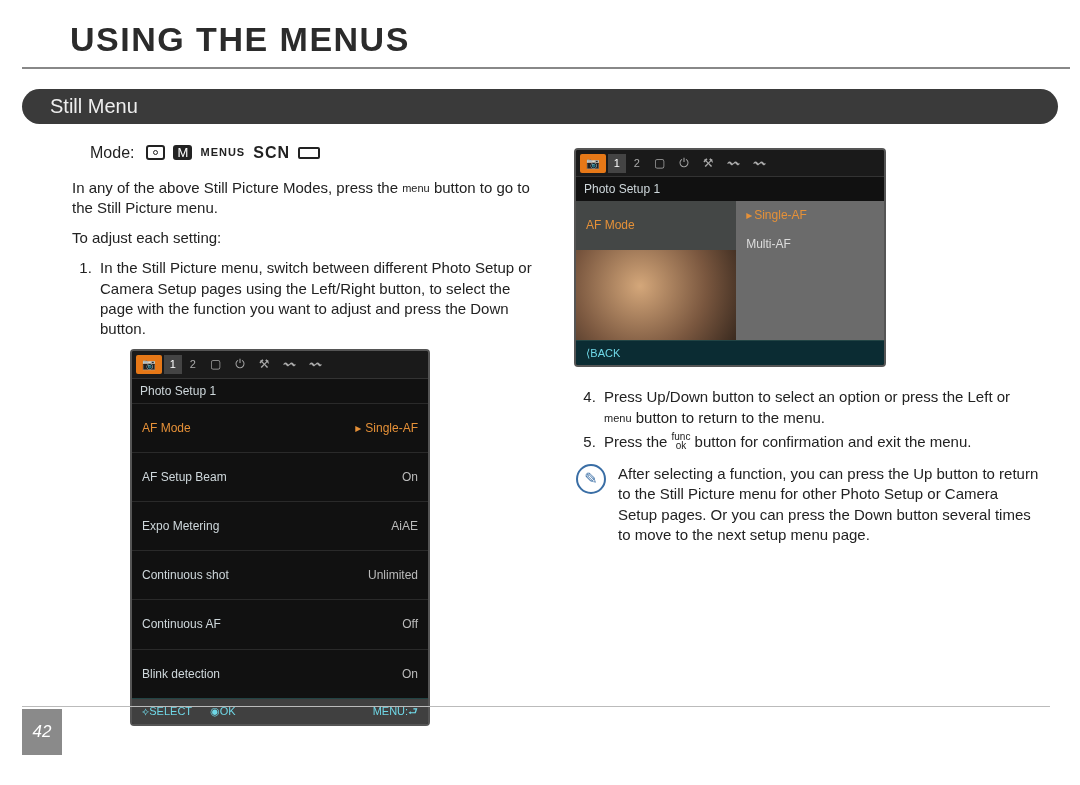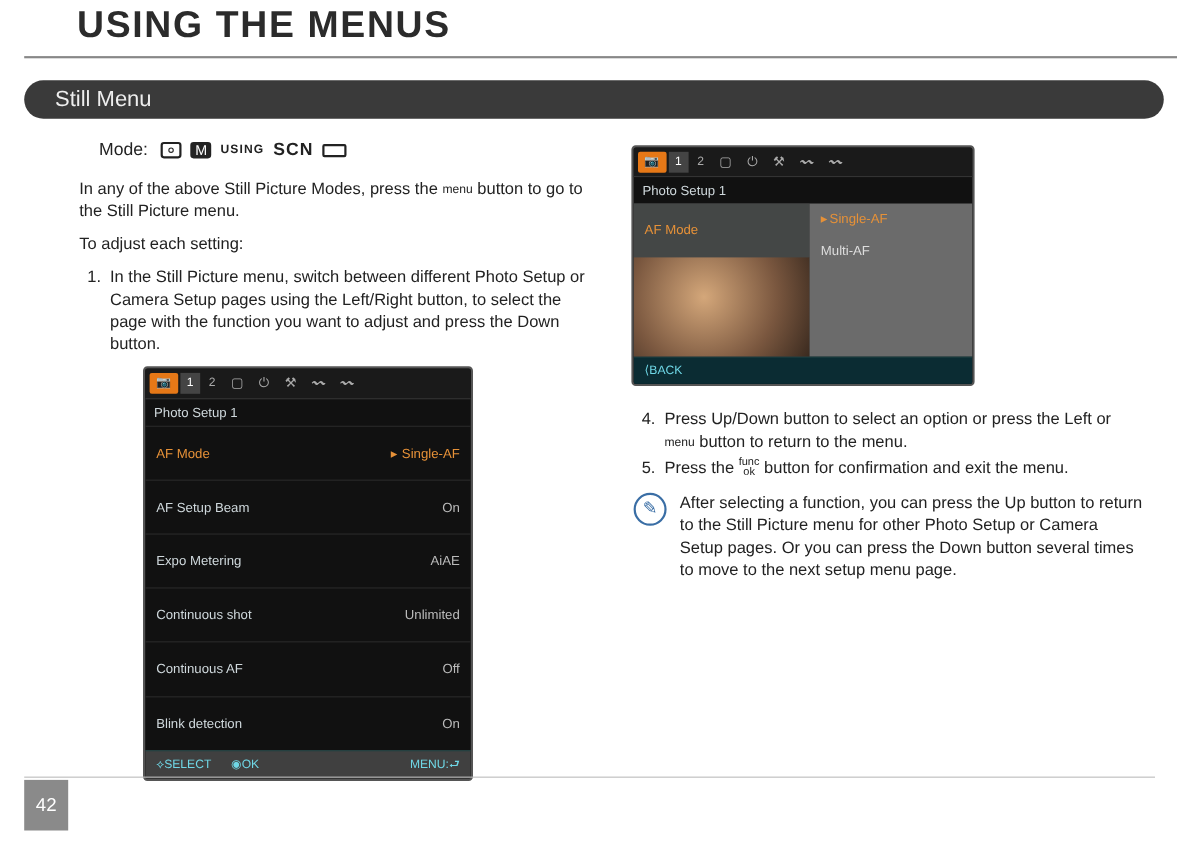--- a/index.html
+++ b/index.html
@@ -8,21 +8,21 @@
     background: #ffffff;
     width: 1080px;
     height: 785px;
     position: relative;
     color: #222;
   }
   .page-title {
     font-size: 34px;
     font-weight: 600;
     letter-spacing: 1.5px;
-    padding: 4px 0 8px 70px;
+    padding: 20px 0 8px 70px;
     color: #2b2b2b;
   }
   .title-rule {
     height: 2px;
     background: #888;
     margin-left: 22px;
     margin-right: 10px;
   }
   .section-bar {
     margin: 20px 22px 0 22px;
@@ -127,20 +127,21 @@
   .note-icon {
     flex: 0 0 30px; height:30px; border:2px solid #3a6ea5; border-radius:50%;
     display:flex; align-items:center; justify-content:center;
     color:#3a6ea5; font-size:16px;
   }
   .page-number {
     position:absolute; left:22px; bottom:30px;
     background:#8a8a8a; color:#fff; width:40px; height:46px;
     display:flex; align-items:center; justify-content:center;
     font-size:17px;
+    font-style:italic;
   }
   .bottom-rule {
     position:absolute; left:22px; right:30px; bottom:78px;
     height:1px; background:#bbb;
   }
 </style>
 </head>
 <body>
 
 <div class="page-title">USING THE MENUS</div>
@@ -150,21 +151,21 @@
 
 <div class="content">
 
   <div class="col">
     <div class="mode-line">
       <span class="mode-label">Mode:</span>
       <span class="mode-icon box">
         <span style="width:5px;height:5px;border:1.5px solid #222;border-radius:50%;"></span>
       </span>
       <span class="mode-icon box dark">M</span>
-      <span class="mode-icon text" style="font-size:11px;">USING</span>
+      <span class="mode-icon text" style="font-size:11px;">MENUS</span>
       <span class="mode-icon text" style="font-size:16px;">SCN</span>
       <span class="mode-icon pano"></span>
     </div>
 
     <p>
       <span>In any of the above Still Picture Modes, press the </span><span class="inline-label">menu</span><span> button to go to the Still  Picture menu.</span>
     </p>
 
     <p>To adjust each setting:</p>
 

